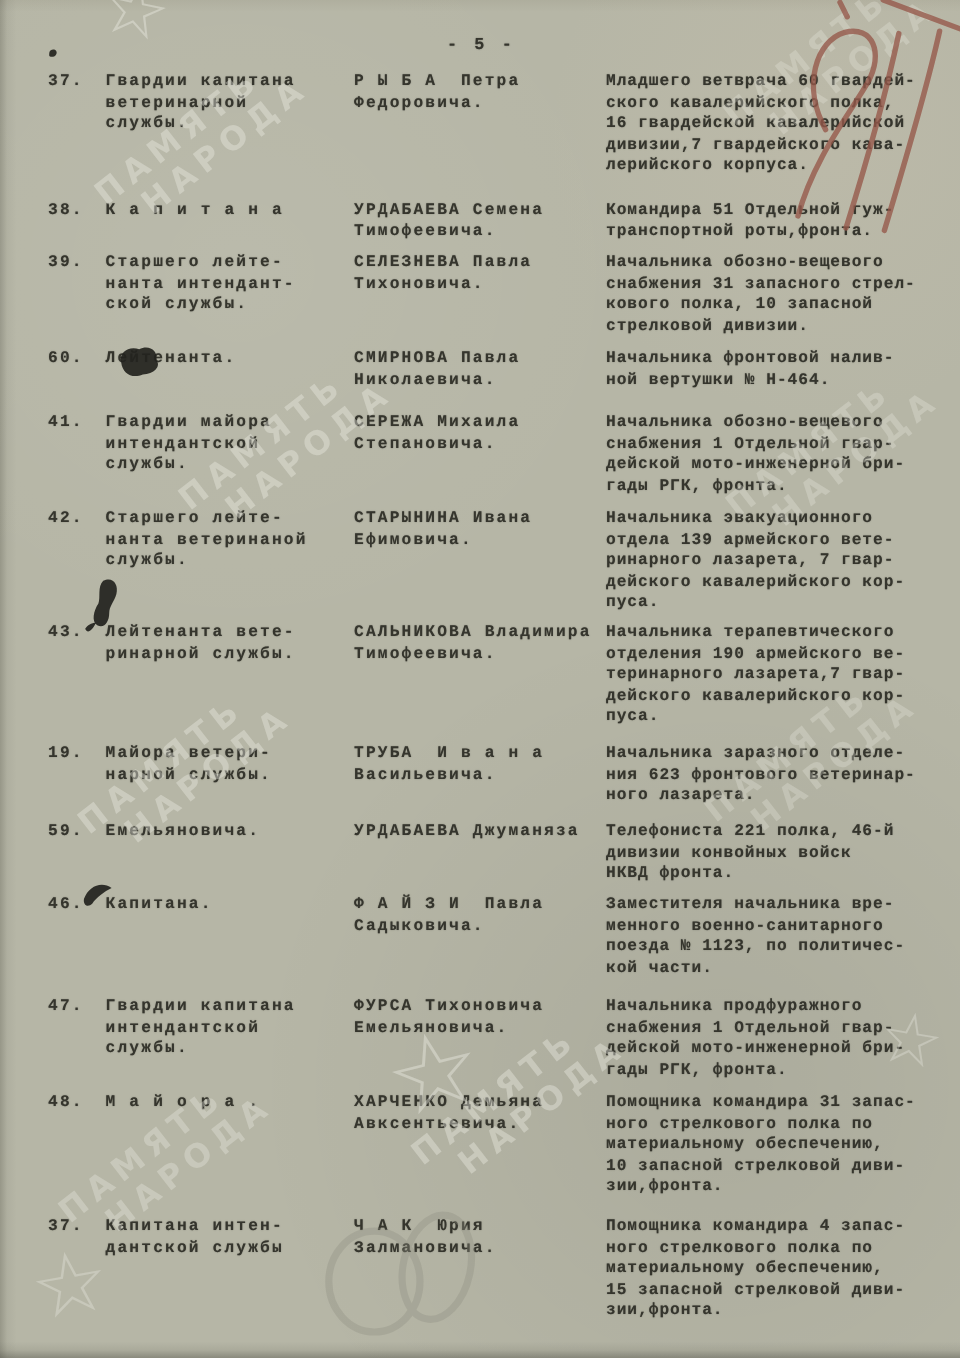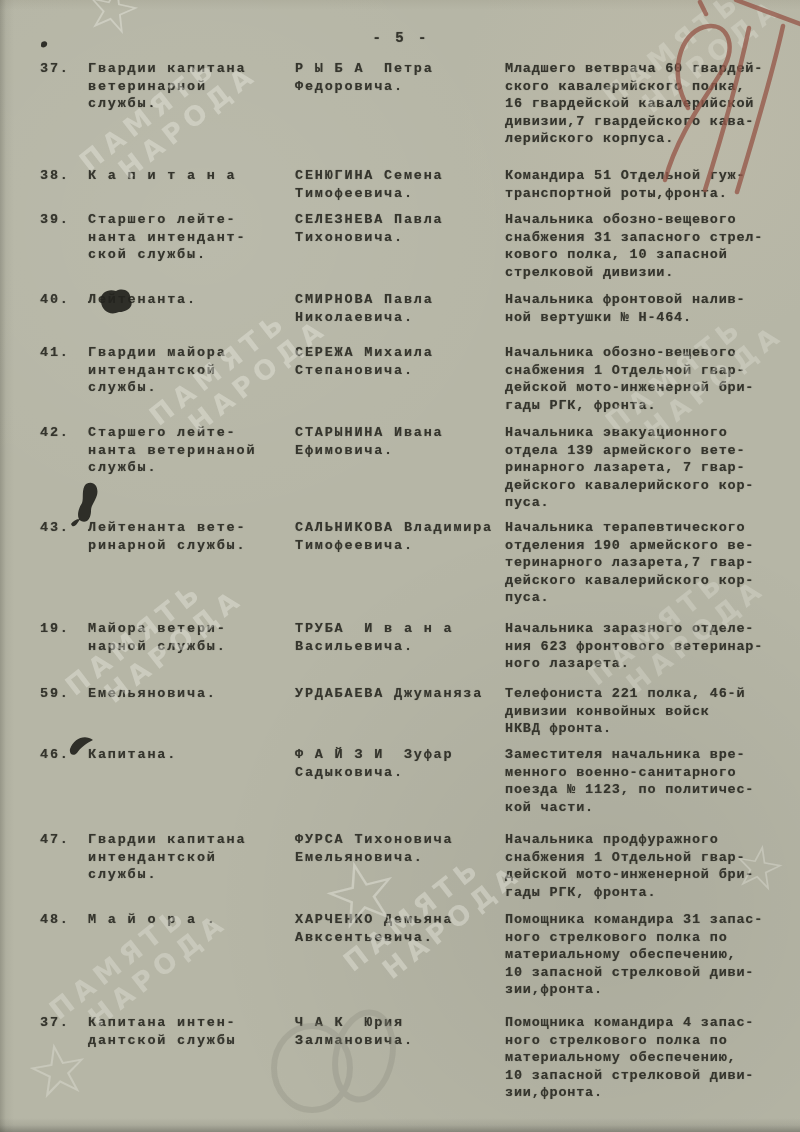--- a/index.html
+++ b/index.html
@@ -66,41 +66,41 @@
       <div class="cell c-desc">Младшего ветврача 60 гвардей-
 ского кавалерийского полка,
 16 гвардейской кавалерийской
 дивизии,7 гвардейского кава-
 лерийского корпуса.</div>
     </div>
 
     <div class="row" style="top:167px">
       <div class="cell c-num">38.</div>
       <div class="cell c-rank">К а п и т а н а</div>
-      <div class="cell c-name">СЕНЮГИНА Семена
+      <div class="cell c-name">УРДАБАЕВА Семена
 Тимофеевича.</div>
       <div class="cell c-desc">Командира 51 Отдельной гуж-
 транспортной роты,фронта.</div>
     </div>
 
     <div class="row" style="top:211px">
       <div class="cell c-num">39.</div>
       <div class="cell c-rank">Старшего лейте-
 нанта интендант-
 ской службы.</div>
       <div class="cell c-name">СЕЛЕЗНЕВА Павла
 Тихоновича.</div>
       <div class="cell c-desc">Начальника обозно-вещевого
 снабжения 31 запасного стрел-
 кового полка, 10 запасной
 стрелковой дивизии.</div>
     </div>
 
     <div class="row" style="top:291px">
-      <div class="cell c-num">40.</div>
+      <div class="cell c-num">60.</div>
       <div class="cell c-rank">Лейтенанта.</div>
       <div class="cell c-name">СМИРНОВА Павла
 Николаевича.</div>
       <div class="cell c-desc">Начальника фронтовой налив-
 ной вертушки № Н-464.</div>
     </div>
 
     <div class="row" style="top:344px">
       <div class="cell c-num">41.</div>
       <div class="cell c-rank">Гвардии майора
@@ -157,21 +157,21 @@
       <div class="cell c-rank">Емельяновича.</div>
       <div class="cell c-name">УРДАБАЕВА Джуманяза</div>
       <div class="cell c-desc">Телефониста 221 полка, 46-й
 дивизии конвойных войск
 НКВД фронта.</div>
     </div>
 
     <div class="row" style="top:746px">
       <div class="cell c-num">46.</div>
       <div class="cell c-rank">Капитана.</div>
-      <div class="cell c-name">Ф А Й З И  Зуфар
+      <div class="cell c-name">Ф А Й З И  Павла
 Садыковича.</div>
       <div class="cell c-desc">Заместителя начальника вре-
 менного военно-санитарного
 поезда № 1123, по политичес-
 кой части.</div>
     </div>
 
     <div class="row" style="top:831px">
       <div class="cell c-num">47.</div>
       <div class="cell c-rank">Гвардии капитана
@@ -199,21 +199,21 @@
 
     <div class="row" style="top:1014px">
       <div class="cell c-num">37.</div>
       <div class="cell c-rank">Капитана интен-
 дантской службы</div>
       <div class="cell c-name">Ч А К  Юрия
 Залмановича.</div>
       <div class="cell c-desc">Помощника командира 4 запас-
 ного стрелкового полка по
 материальному обеспечению,
-10 запасной стрелковой диви-
+15 запасной стрелковой диви-
 зии,фронта.</div>
     </div>
   </div>
 
   <div class="wm" style="left:72px;top:88px"><span>ПАМЯТЬ</span><span class="l2">НАРОДА</span></div>
   <div class="wm" style="left:596px;top:22px;opacity:.7"><span>ПАМЯТЬ</span><span class="l2">НАРОДА</span></div>
   <div class="wm" style="left:142px;top:342px"><span>ПАМЯТЬ</span><span class="l2">НАРОДА</span></div>
   <div class="wm" style="left:598px;top:348px;opacity:.75"><span>ПАМЯТЬ</span><span class="l2">НАРОДА</span></div>
   <div class="wm" style="left:58px;top:612px"><span>ПАМЯТЬ</span><span class="l2">НАРОДА</span></div>
   <div class="wm" style="left:580px;top:602px;opacity:.7"><span>ПАМЯТЬ</span><span class="l2">НАРОДА</span></div>

